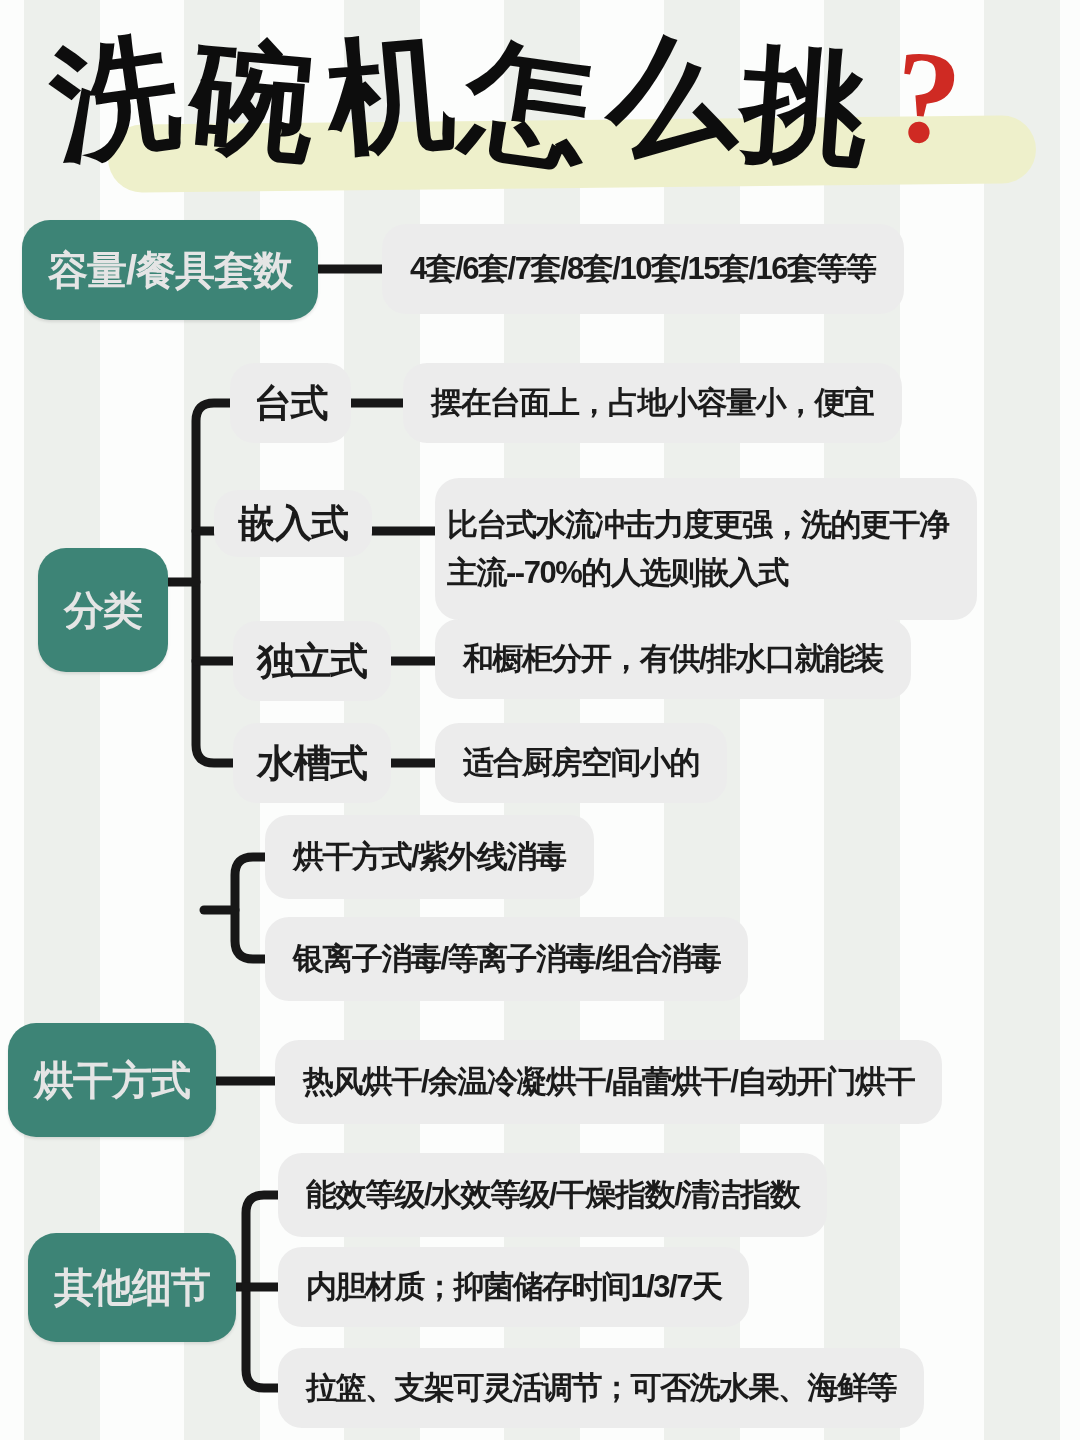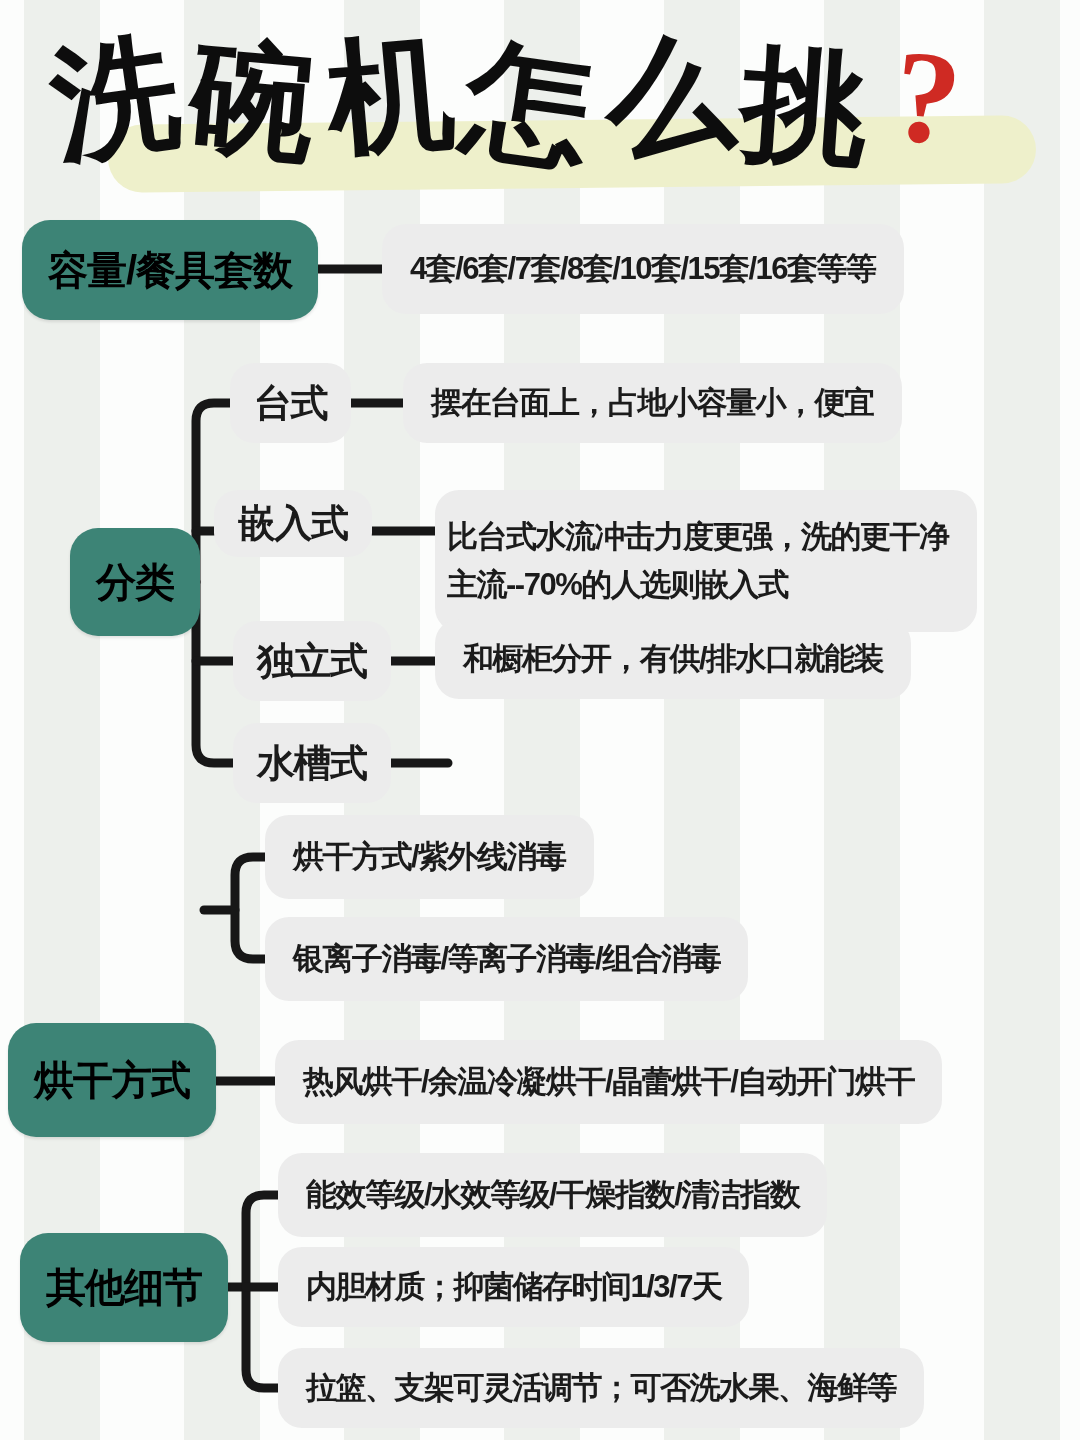--- a/index.html
+++ b/index.html
@@ -37,21 +37,21 @@
     line-height:1;
   }
   .title-qmark{
     font-size:132px;font-weight:900;color:var(--accent_red);
     margin-left:14px;line-height:1;display:inline-block;transform:rotate(6deg);
     font-family:"Liberation Serif","DejaVu Serif",serif;
   }
 
   .node{position:absolute;z-index:4;display:flex;align-items:center;white-space:nowrap;}
   .teal{
-    background:var(--node_teal);color:#000000;border-radius:28px;
+    background:var(--node_teal);color:#e5e5e5;border-radius:28px;
     font-size:40px;font-weight:700;letter-spacing:-1px;
     padding:0 26px;justify-content:center;
     box-shadow:0 2px 3px rgba(0,0,0,0.10);
   }
   .gray{
     background:var(--node_gray);color:var(--ink);border-radius:24px;
     font-size:31px;font-weight:600;letter-spacing:-1.5px;
     padding:0 28px;justify-content:center;
   }
   .gray.label{font-size:38px;padding:0 24px;}
@@ -83,40 +83,41 @@
 
   <div class="title-highlight"></div>
   <div class="title-row">
     <span class="title-text"><span style="display: inline-block; transform: rotate(-8deg) translateY(0px);">洗</span><span style="display: inline-block; transform: rotate(5deg) translateY(5px);">碗</span><span style="display: inline-block; transform: rotate(-5deg) translateY(-3px);">机</span><span style="display: inline-block; transform: rotate(8deg) translateY(7px);">怎</span><span style="display: inline-block; transform: rotate(-9deg) translateY(-2px);">么</span><span style="display: inline-block; transform: rotate(4deg) translateY(9px);">挑</span></span>
     <span class="title-qmark">?</span>
   </div>
 
   <div class="node teal" style="left:22px;top:220px;height:100px;">容量/餐具套数</div>
   <div class="node gray" style="left:382px;top:224px;height:90px;">4套/6套/7套/8套/10套/15套/16套等等</div>
 
-  <div class="node teal" style="left:38px;top:528px;height:108px;margin-left:32px;">分类</div>
+  <div class="node teal" style="left:38px;top:548px;height:124px;">分类</div>
 
   <div class="node gray label" style="left:230px;top:363px;height:80px;">台式</div>
   <div class="node gray" style="left:403px;top:363px;height:80px;">摆在台面上，占地小容量小，便宜</div>
 
   <div class="node gray label" style="left:214px;top:490px;height:67px;">嵌入式</div>
-  <div class="node gray multi" style="left:435px;top:490px;height:142px;padding-left:12px;">
+  <div class="node gray multi" style="left:435px;top:478px;height:142px;padding-left:12px;">
     <span>比台式水流冲击力度更强，洗的更干净</span>
     <span>主流--70%的人选则嵌入式</span>
   </div>
 
   <div class="node gray label" style="left:233px;top:621px;height:80px;">独立式</div>
   <div class="node gray label" style="left:233px;top:723px;height:80px;">水槽式</div>
 
   <div class="node gray" style="left:435px;top:619px;height:80px;">和橱柜分开，有供/排水口就能装</div>
+  <div class="node gray" style="left:435px;top:723px;height:80px;">适合厨房空间小的</div>
 
   <div class="node gray" style="left:265px;top:815px;height:84px;">烘干方式/紫外线消毒</div>
   <div class="node gray" style="left:265px;top:917px;height:84px;">银离子消毒/等离子消毒/组合消毒</div>
 
   <div class="node teal" style="left:8px;top:1023px;height:114px;">烘干方式</div>
   <div class="node gray" style="left:275px;top:1040px;height:84px;">热风烘干/余温冷凝烘干/晶蕾烘干/自动开门烘干</div>
 
-  <div class="node teal" style="left:20px;top:1233px;height:109px;">其他细节</div>
+  <div class="node teal" style="left:28px;top:1233px;height:109px;">其他细节</div>
   <div class="node gray" style="left:278px;top:1153px;height:84px;">能效等级/水效等级/干燥指数/清洁指数</div>
   <div class="node gray" style="left:278px;top:1247px;height:80px;">内胆材质；抑菌储存时间1/3/7天</div>
   <div class="node gray" style="left:278px;top:1348px;height:80px;">拉篮、支架可灵活调节；可否洗水果、海鲜等</div>
 
 </div>
 
 </body></html>

